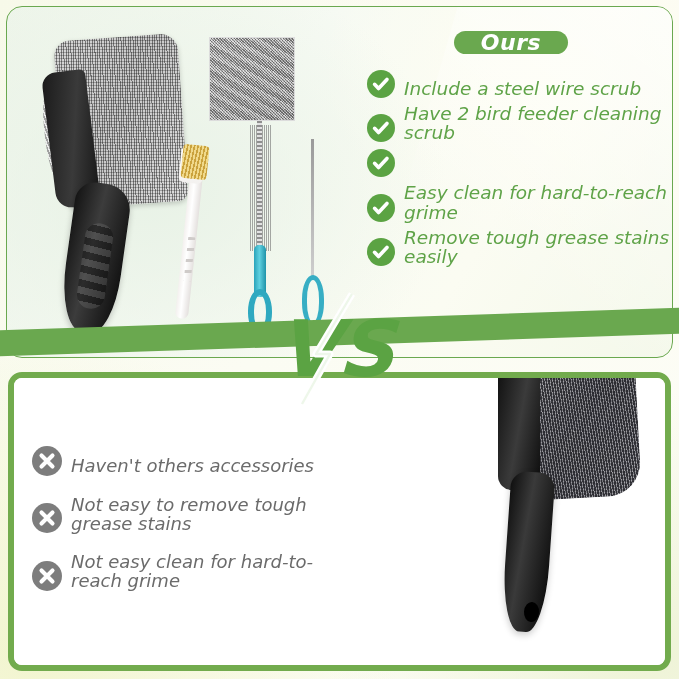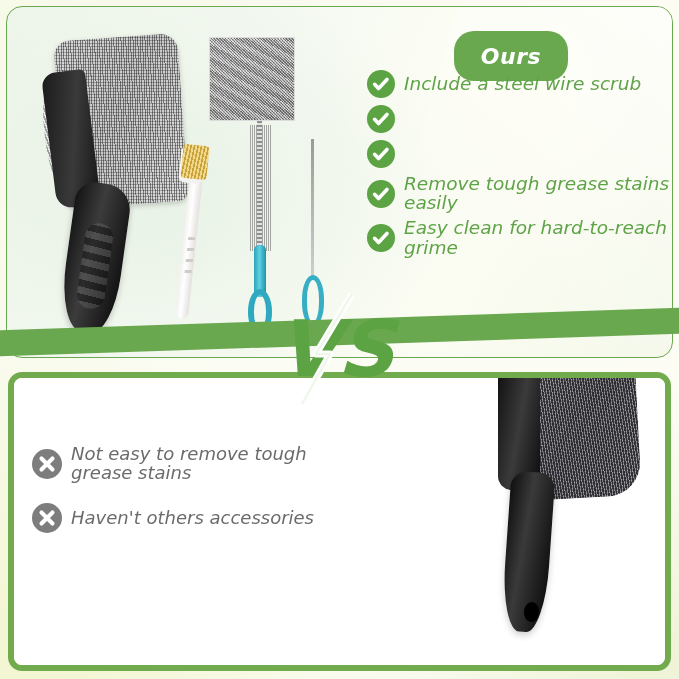--- a/index.html
+++ b/index.html
@@ -46,32 +46,32 @@
     border-radius:2px;
   }
 
   
   .badge{
     position:absolute;display:flex;align-items:center;justify-content:center;
     border-radius:20px;color:#fff;font-style:italic;font-weight:bold;
     letter-spacing:.5px;
   }
   .badge-ours{
-    left:447px;top:24px;width:114px;height:50px;background:#6aa84f;font-size:22px;
+    left:447px;top:24px;width:114px;height:23px;background:#6aa84f;font-size:22px;
   }
   .badge-others{
     left:68px;top:400px;width:132px;height:32px;background:#7a7a7a;font-size:21px;
   }
 
   
   .list{position:absolute;}
   .list-ours{left:360px;top:62px;width:312px;}
   .list-others{left:32px;top:445px;width:330px;}
 
-  .row{display:flex;align-items:center;margin-bottom:6px;}
+  .row{display:flex;align-items:flex-end;margin-bottom:6px;}
   .row-others{margin-bottom:20px;}
 
   .ico{flex:0 0 auto;border-radius:50%;position:relative;margin-right:9px;}
   .ico-check{width:28px;height:28px;background:#5ba343;margin-top:1px;}
   .ico-x{width:30px;height:30px;background:#7d7d7d;margin-top:1px;}
   .ico svg{position:absolute;inset:0;width:100%;height:100%;}
 
   .rowtext{
     font-style:italic;line-height:1.04;
   }
@@ -259,85 +259,94 @@
         </span>
         <span class="rowtext t-ours">Include a steel wire scrub</span>
       </div>
 
       <div class="row">
         <span class="ico ico-check">
           <svg viewBox="0 0 24 24">
               <path d="M6.5 12.3l3.4 3.6 7.2-7.8" fill="none" stroke="#fff" stroke-width="3.1" stroke-linecap="round" stroke-linejoin="round"></path>
             </svg>
         </span>
-      </div>
-
-      <div class="row">
-        <span class="ico ico-check">
-          <svg viewBox="0 0 24 24">
-              <path d="M6.5 12.3l3.4 3.6 7.2-7.8" fill="none" stroke="#fff" stroke-width="3.1" stroke-linecap="round" stroke-linejoin="round"></path>
-            </svg>
-        </span>
+        <span class="rowtext t-ours">Have 2 bird feeder cleaning scrub</span>
+      </div>
+
+      <div class="row">
+        <span class="ico ico-check">
+          <svg viewBox="0 0 24 24">
+              <path d="M6.5 12.3l3.4 3.6 7.2-7.8" fill="none" stroke="#fff" stroke-width="3.1" stroke-linecap="round" stroke-linejoin="round"></path>
+            </svg>
+        </span>
+      </div>
+
+      <div class="row">
+        <span class="ico ico-check">
+          <svg viewBox="0 0 24 24">
+              <path d="M6.5 12.3l3.4 3.6 7.2-7.8" fill="none" stroke="#fff" stroke-width="3.1" stroke-linecap="round" stroke-linejoin="round"></path>
+            </svg>
+        </span>
+        <span class="rowtext t-ours">Easy clean for hard-to-reach grime</span>
       </div>
 
       <div class="row">
         <span class="ico ico-check">
           <svg viewBox="0 0 24 24">
               <path d="M6.5 12.3l3.4 3.6 7.2-7.8" fill="none" stroke="#fff" stroke-width="3.1" stroke-linecap="round" stroke-linejoin="round"></path>
             </svg>
         </span>
         <span class="rowtext t-ours">Remove tough grease stains easily</span>
-      </div>
-
-      <div class="row">
-        <span class="ico ico-check">
-          <svg viewBox="0 0 24 24">
-              <path d="M6.5 12.3l3.4 3.6 7.2-7.8" fill="none" stroke="#fff" stroke-width="3.1" stroke-linecap="round" stroke-linejoin="round"></path>
-            </svg>
-        </span>
-        <span class="rowtext t-ours">Easy clean for hard-to-reach grime</span>
       </div>
 
     </div>
   </div>
 
   <div class="band"></div>
 
   <div class="panel-bottom">
     <div class="panel-bottom-inner"></div>
 
     <div class="prod-right" style="left:462px;top:-34px;">
       <div class="pr-bristles"></div>
       <div class="pr-block"></div>
       <div class="pr-handle"></div>
       <div class="pr-hole"></div>
     </div>
   </div>
 
 
   <div class="list list-others">
+
+    <div class="row row-others">
+      <span class="ico ico-x">
+        <svg viewBox="0 0 24 24">
+            <path d="M7.6 7.6l8.8 8.8M16.4 7.6l-8.8 8.8" fill="none" stroke="#fff" stroke-width="3.3" stroke-linecap="round"></path>
+          </svg>
+      </span>
+      <span class="rowtext t-others">Haven't others accessories</span>
+    </div>
 
     <div class="row row-others">
       <span class="ico ico-x">
         <svg viewBox="0 0 24 24">
             <path d="M7.6 7.6l8.8 8.8M16.4 7.6l-8.8 8.8" fill="none" stroke="#fff" stroke-width="3.3" stroke-linecap="round"></path>
           </svg>
       </span>
       <span class="rowtext t-others">Not easy to remove tough grease stains</span>
     </div>
 
     <div class="row row-others">
       <span class="ico ico-x">
         <svg viewBox="0 0 24 24">
             <path d="M7.6 7.6l8.8 8.8M16.4 7.6l-8.8 8.8" fill="none" stroke="#fff" stroke-width="3.3" stroke-linecap="round"></path>
           </svg>
       </span>
-      <span class="rowtext t-others">Haven't others accessories</span>
-    </div>
-
+      <span class="rowtext t-others">Not easy clean for hard-to-reach grime</span>
+    </div>
 
   </div>
 
   <div class="vs">
     <svg viewBox="0 0 110 96">
       <text x="4" y="76" font-family="DejaVu Sans, sans-serif" font-size="78" font-weight="bold" font-style="italic" fill="#5ba343" transform="skewX(-6)">VS</text>
       <path d="M66 -6 L30 54 L44 54 L16 104" fill="none" stroke="#ffffff" stroke-width="7" stroke-linejoin="round"></path>
       <path d="M66 -6 L30 54 L44 54 L16 104" fill="none" stroke="#eef7ea" stroke-width="2.4" stroke-linejoin="round"></path>
     </svg>
   </div>

